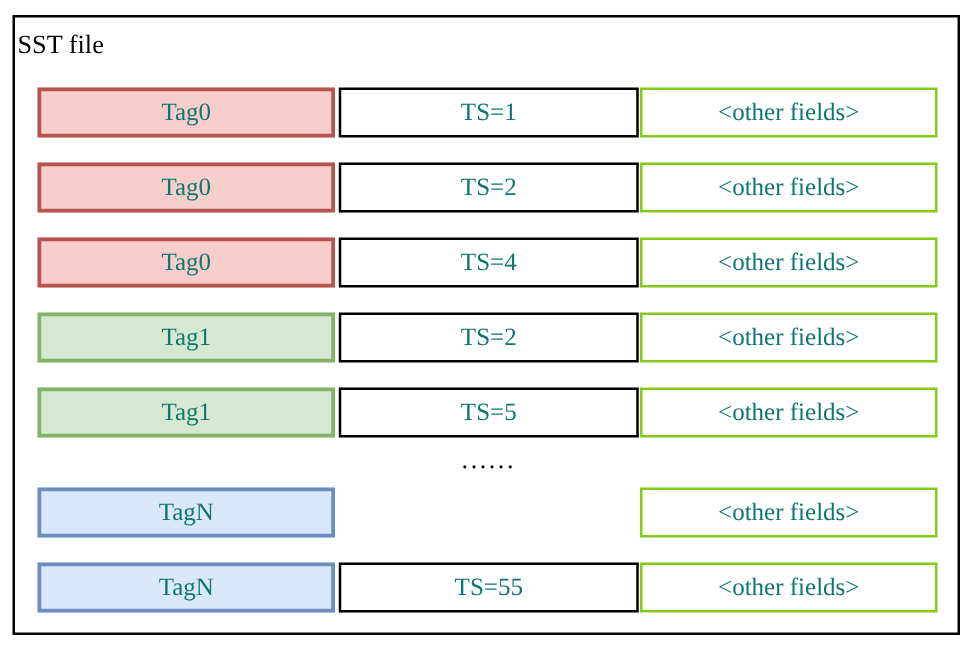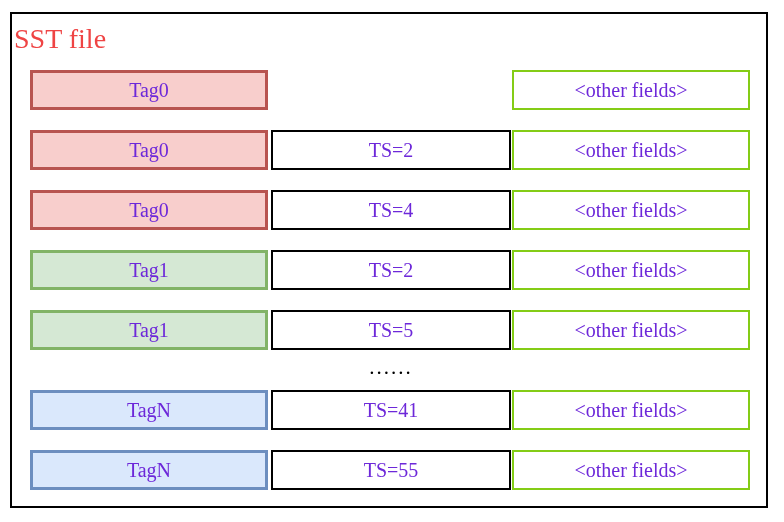--- a/index.html
+++ b/index.html
@@ -17,37 +17,37 @@
   .sst-box {
     position: absolute;
     left: 10px; top: 12px;
     width: 758px; height: 496px;
     border: 2px solid #000000;
     background: #ffffff;
   }
   .sst-title {
     position: absolute;
     left: 2px; top: 9px;
-    font-size: 28px;
-    color: #ef4444;
+    font-size: 21px;
+    color: #000000;
     white-space: nowrap;
   }
   .row {
     position: absolute;
     left: 0; width: 100%;
     height: 40px;
   }
   .cell {
     position: absolute;
     top: 0; height: 40px;
     display: flex;
     align-items: center;
     justify-content: center;
     font-size: 20px;
-    color: #6d28d9;
+    color: #0f766e;
     background: #ffffff;
     white-space: nowrap;
   }
   .cell.tag   { left: 18px;  width: 238px; border-width: 3px; border-style: solid; }
   .cell.ts    { left: 259px; width: 240px; border: 2px solid #000000; }
   .cell.other { left: 500px; width: 238px; border: 2px solid #84cc16; }
   .tag.red   { background: #f8cecc; border-color: #b85450; }
   .tag.green { background: #d5e8d4; border-color: #82b366; }
   .tag.blue  { background: #dae8fc; border-color: #6c8ebf; }
   .row-1 { top: 56px; }
@@ -72,20 +72,21 @@
 </head>
 <body>
 
 <div class="canvas">
   <div class="sst-box">
 
     <div class="sst-title">SST file</div>
 
     <div class="row row-1">
       <div class="cell tag red">Tag0</div>
+      <div class="cell ts">TS=1</div>
       <div class="cell other">&lt;other fields&gt;</div>
     </div>
 
     <div class="row row-2">
       <div class="cell tag red">Tag0</div>
       <div class="cell ts">TS=2</div>
       <div class="cell other">&lt;other fields&gt;</div>
     </div>
 
     <div class="row row-3">
@@ -103,21 +104,20 @@
     <div class="row row-5">
       <div class="cell tag green">Tag1</div>
       <div class="cell ts">TS=5</div>
       <div class="cell other">&lt;other fields&gt;</div>
     </div>
 
     <div class="ellipsis">......</div>
 
     <div class="row row-6">
       <div class="cell tag blue">TagN</div>
-      <div class="cell ts">TS=41</div>
       <div class="cell other">&lt;other fields&gt;</div>
     </div>
 
     <div class="row row-7">
       <div class="cell tag blue">TagN</div>
       <div class="cell ts">TS=55</div>
       <div class="cell other">&lt;other fields&gt;</div>
     </div>
 
   </div>

